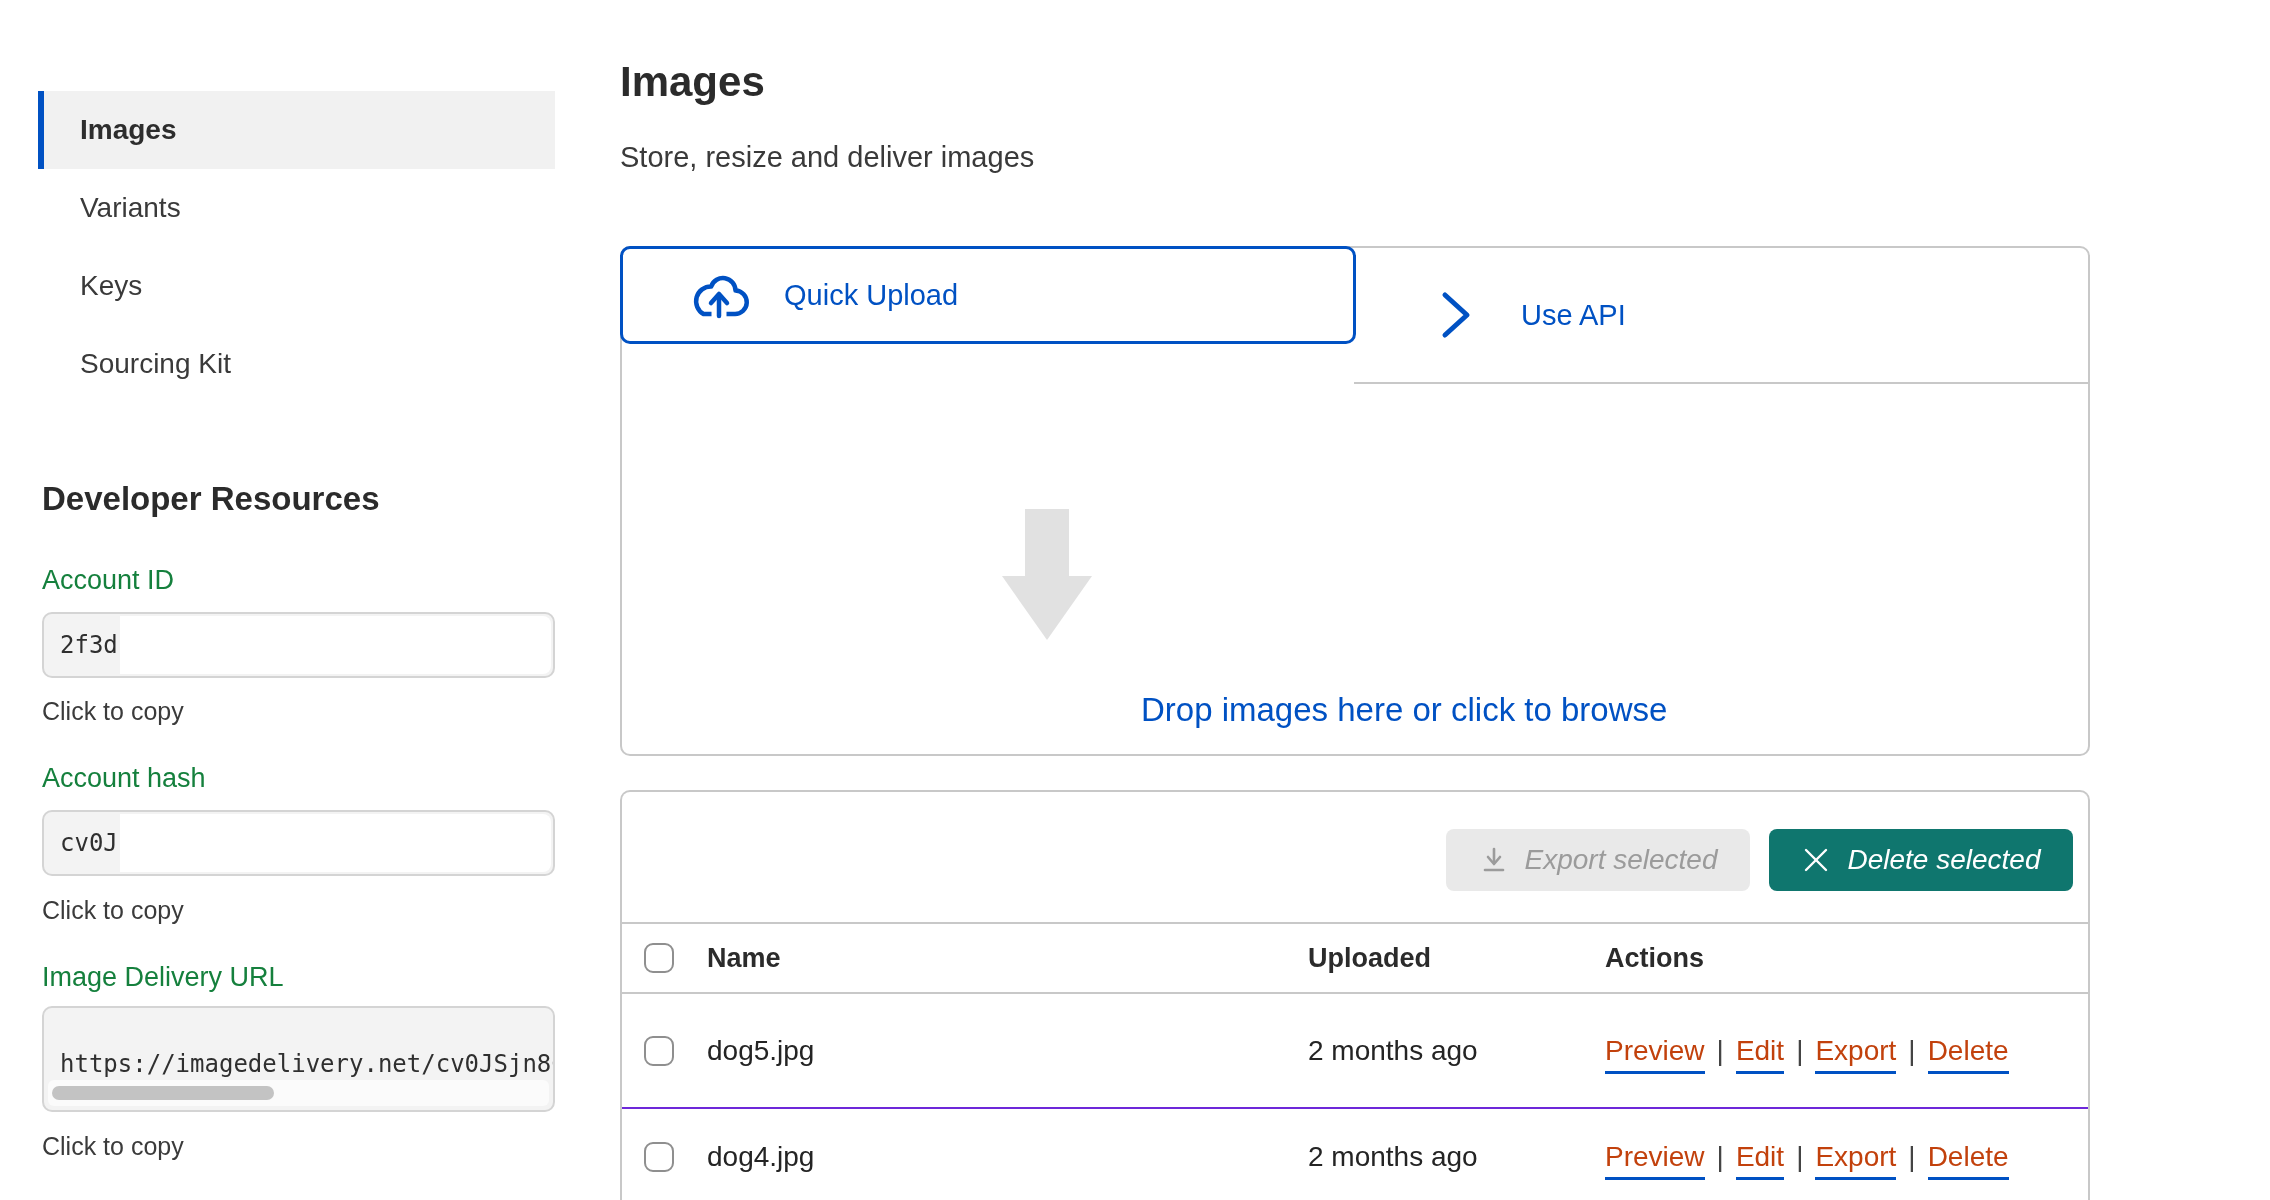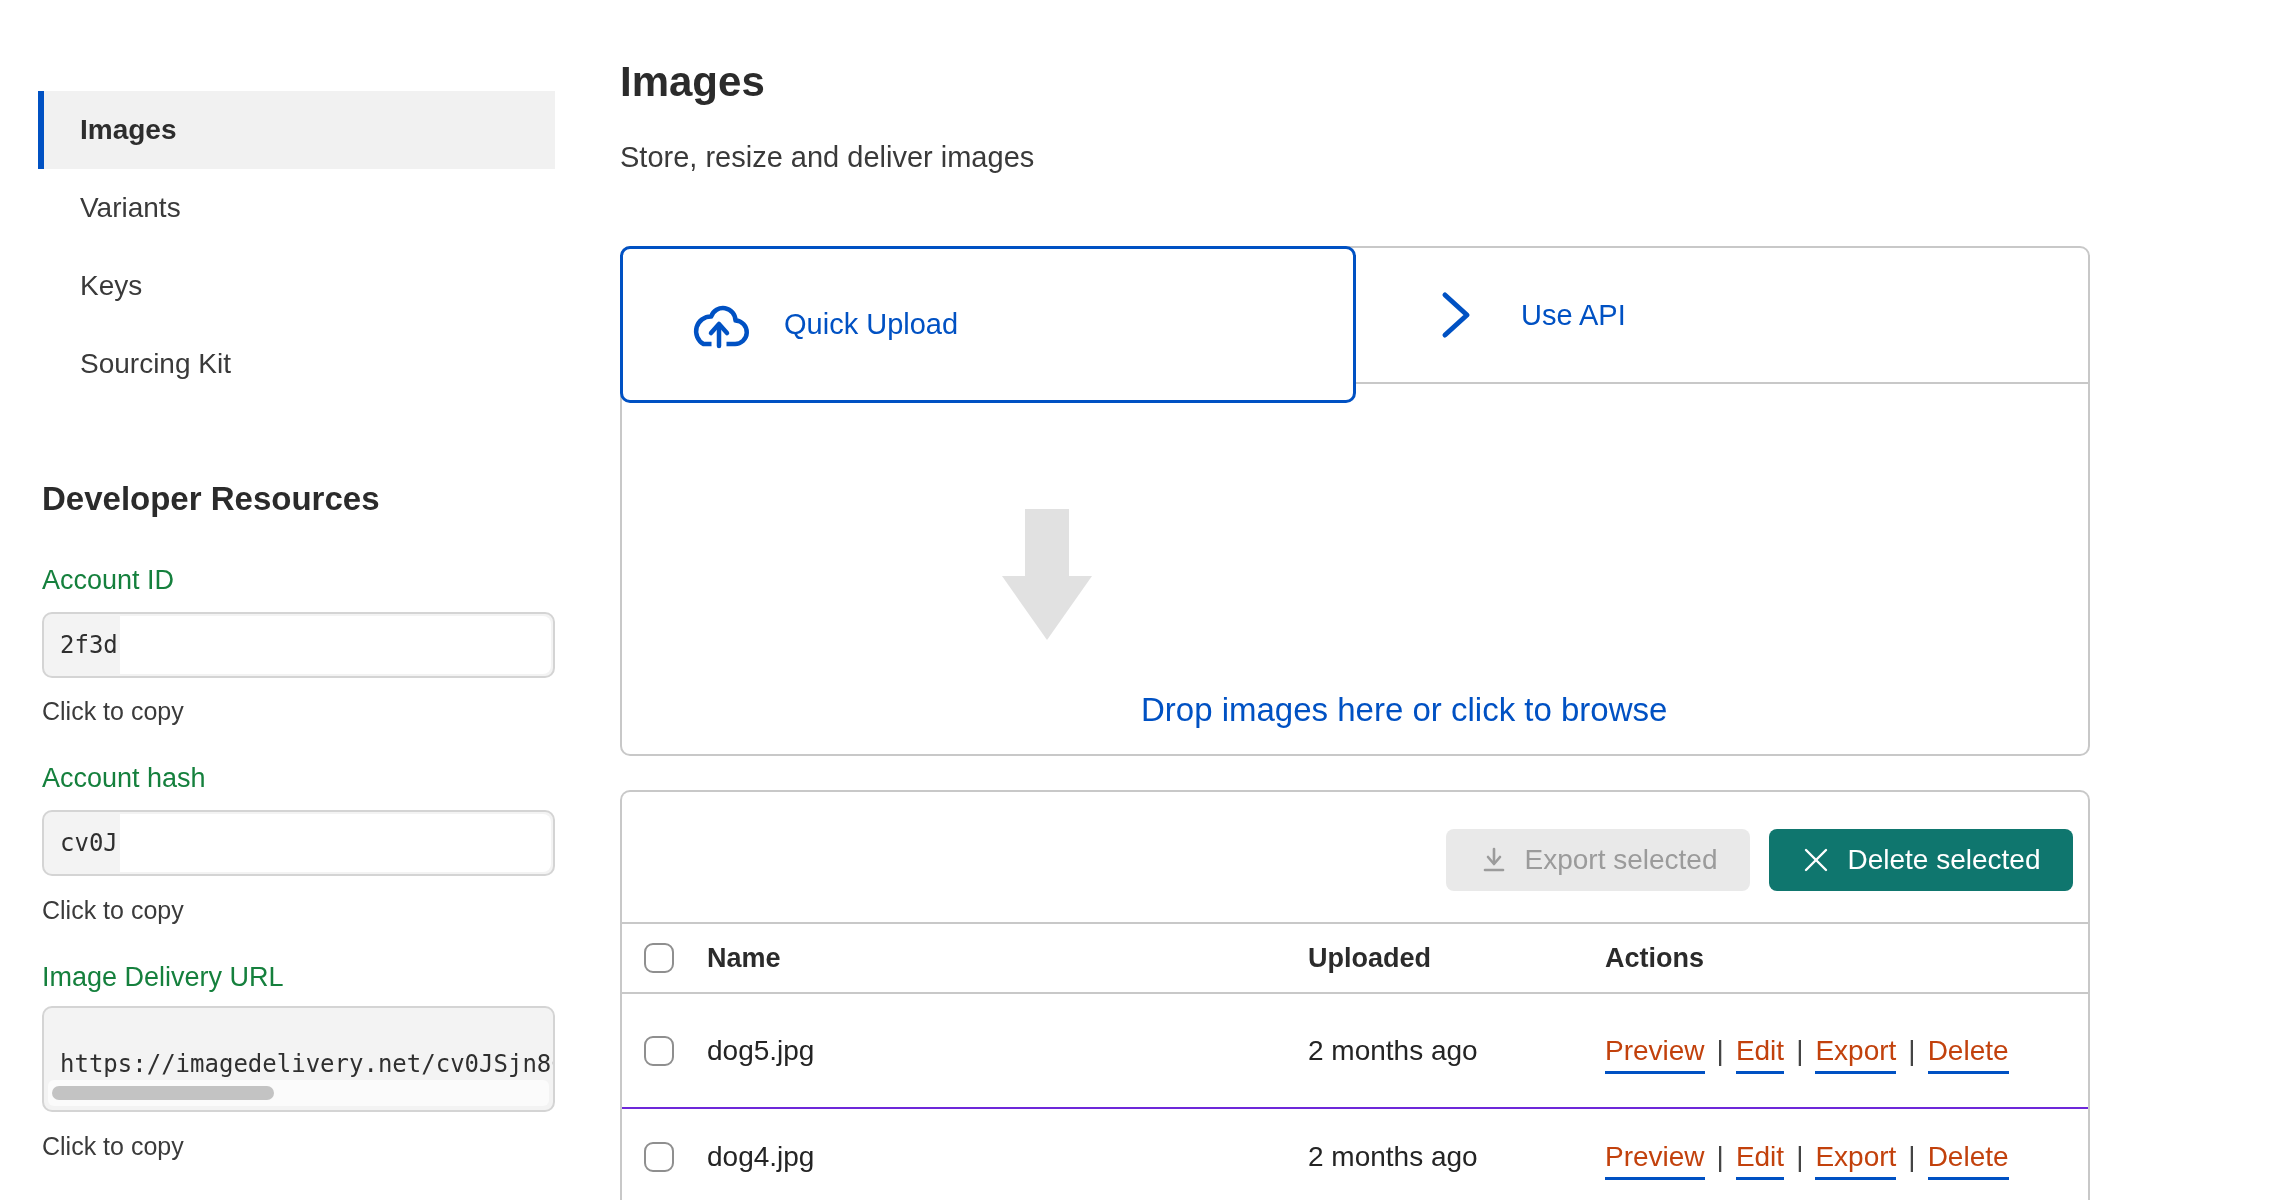--- a/index.html
+++ b/index.html
@@ -35,40 +35,40 @@
 
   
   .page-title { position:absolute; left:620px; top:58px; font-size:42px;
                 font-weight:600; color:#2b2b2b; }
   .page-subtitle { position:absolute; left:620px; top:141px; font-size:29px; color:#3a3a3a; }
 
   
   .upload-card { position:absolute; left:620px; top:246px; width:1470px; height:510px;
                  border:2px solid #c8c8c8; border-radius:10px; background:#fff; }
   .tabbar-border { position:absolute; left:732px; right:0; top:134px; height:2px; background:#c8c8c8; }
-  .tab-active { position:absolute; left:-2px; top:-2px; width:736px; height:157px;
+  .tab-active { position:absolute; left:-2px; top:-2px; width:736px; height:98px;
                 background:#fff; border:3px solid #0051c3; border-radius:10px;
                 display:flex; align-items:center; padding-left:63px; gap:32px; cursor:pointer; }
   .tab-active .tab-label { font-size:29px; color:#0051c3; font-weight:500; }
   .tab-inactive { position:absolute; left:734px; top:0; right:0; height:134px;
                   display:flex; align-items:center; padding-left:83px; gap:48px; cursor:pointer; }
   .tab-inactive .tab-label { font-size:29px; color:#0051c3; font-weight:500; }
 
   .dropzone { position:absolute; left:2px; top:138px; right:2px; bottom:2px;
               border-radius:0 0 10px 10px; cursor:pointer; }
   .drop-arrow-stem { position:absolute; left:401px; top:123px; width:44px; height:68px; background:#e1e1e1; }
   .drop-arrow-head { position:absolute; left:378px; top:190px; width:0; height:0;
               border-left:45px solid transparent; border-right:45px solid transparent;
               border-top:64px solid #e1e1e1; }
   .drop-text { position:absolute; left:517px; top:305px; font-size:33px; color:#0051c3; }
 
   
   .table-card { position:absolute; left:620px; top:790px; width:1470px; height:412px;
                 border:2px solid #c8c8c8; border-bottom:none; border-radius:10px 10px 0 0; background:#fff; }
-  .toolbar { position:absolute; left:0; top:0; right:0; height:132px; border-bottom:2px solid #c8c8c8; }
+  .toolbar { position:absolute; left:0; top:0; right:0; height:132px; border-bottom:2px solid #c8c8c8;font-style:italic; }
   .btn { position:absolute; top:37px; height:62px; border-radius:8px; display:flex;
          align-items:center; justify-content:center; gap:16px; font-size:28px; cursor:pointer; }
   .btn-export { left:824px; width:304px; background:#e9e9e9; color:#9b9b9b; }
   .btn-delete { left:1147px; width:304px; background:#0f766e; color:#ffffff; }
 
   .thead { position:absolute; left:0; top:132px; right:0; height:70px;
            border-bottom:2px solid #c8c8c8; font-weight:600; color:#2b2b2b; font-size:27px; }
   .trow  { position:absolute; left:0; right:0; font-size:28px; color:#242424; }
   .row1  { top:202px; height:115px; border-bottom:2px solid #6d28d9; }
   .row2  { top:317px; height:95px; }

